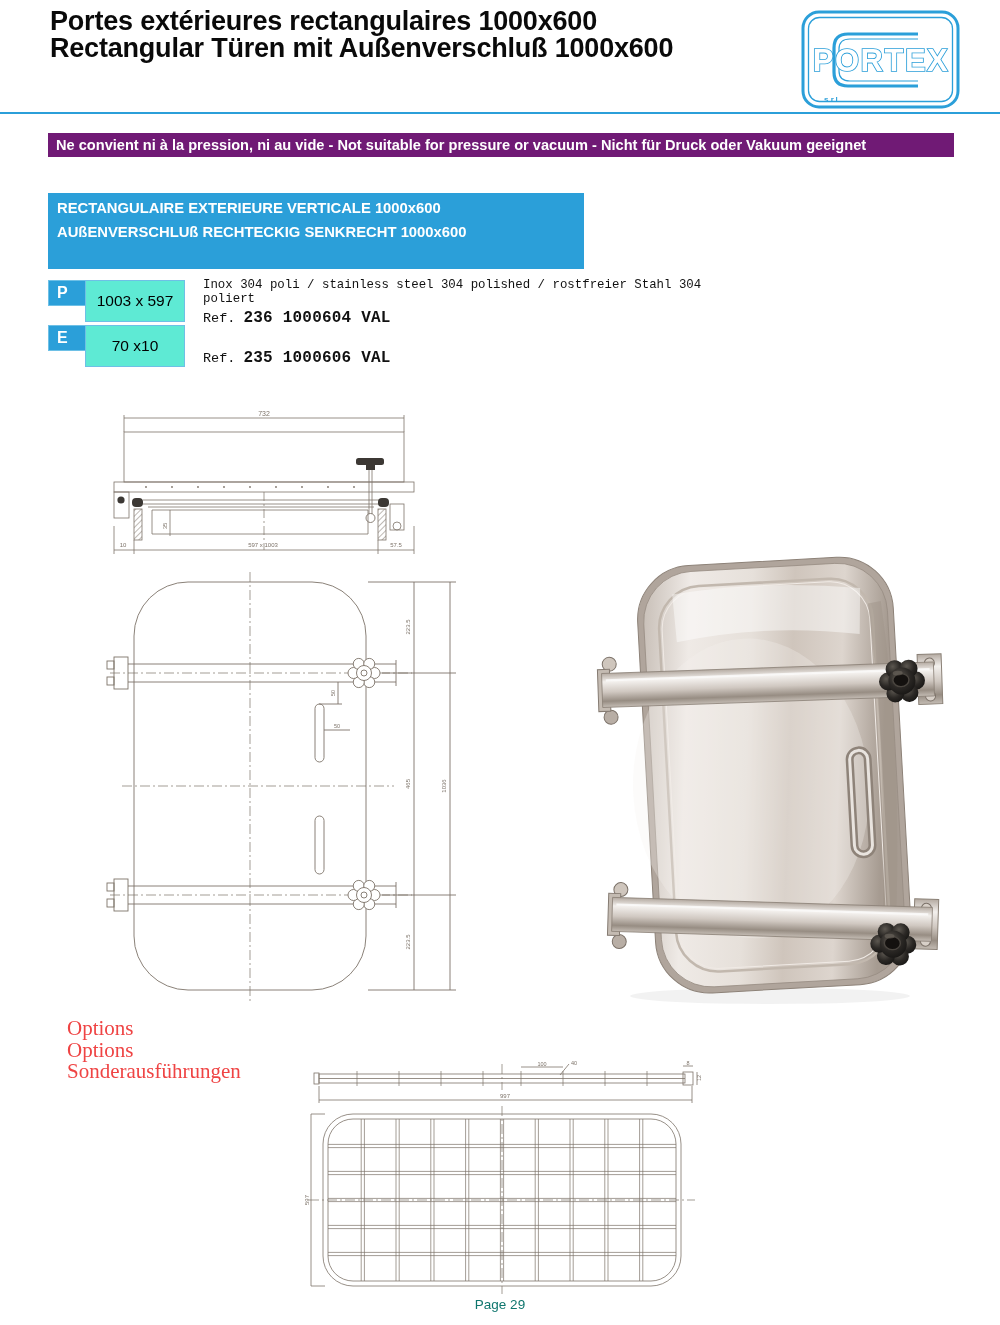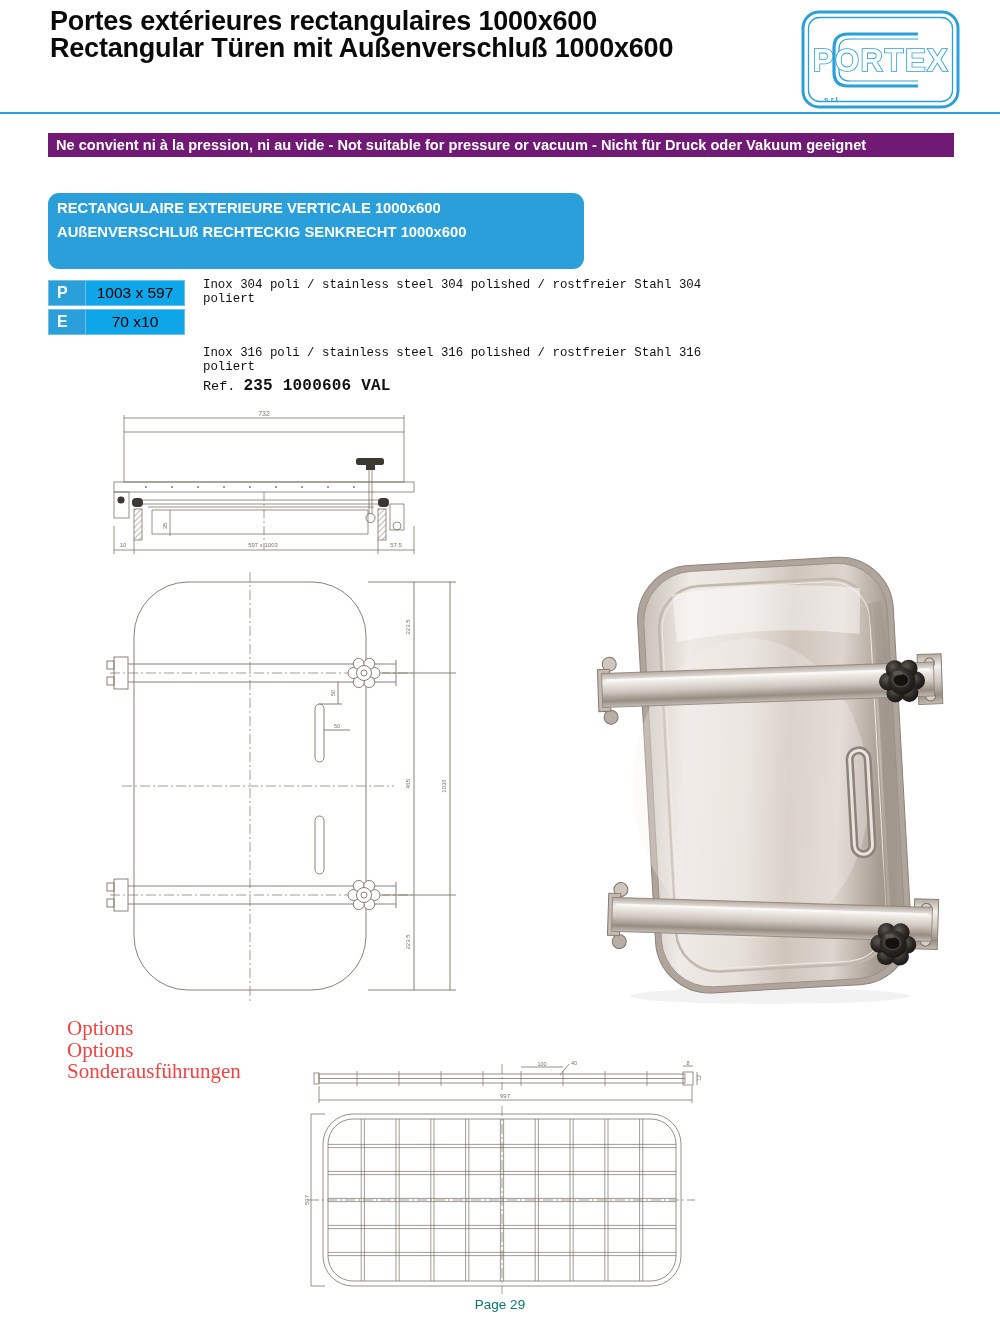--- a/index.html
+++ b/index.html
@@ -11,29 +11,29 @@
   .titles { position:absolute; left:50px; top:8px; }
   .titles div { font-weight:bold; font-size:27px; line-height:27px; letter-spacing:-0.2px; color:#0a0a0a; }
   .logo { position:absolute; left:800px; top:8px; width:162px; height:108px; }
   .blue-rule { position:absolute; left:0; top:112px; width:1000px; height:2px; background:#2b9fd9; }
 
   .banner { position:absolute; left:48px; top:133px; width:906px; height:24px; background:#701a75;
             color:#fff; font-weight:bold; font-size:14.6px; line-height:24px; padding-left:8px; }
 
   
   .product-box { position:absolute; left:48px; top:193px; width:536px; height:76px; background:#2b9fd9;
-                 color:#fff; font-weight:bold; font-size:14.8px; padding:4px 0 0 9px;border-radius:11px; }
+                 color:#fff; font-weight:bold; font-size:14.8px; padding:4px 0 0 9px; }
   .product-box div { line-height:23.5px; }
 
   
   .spec-table { position:absolute; left:48px; top:280px; }
   .spec-row { display:flex; margin-bottom:3px; }
   .spec-key { width:37px; height:26px; background:#2b9fd9; color:#fff; font-weight:bold; font-size:16px;
               display:flex; align-items:center; padding-left:8px; border:1.5px solid #6ec0e6; border-right:none; }
-  .spec-val { width:100px; height:26px; background:#0ea5e9; border:1.5px solid #6ec0e6; color:#000;
+  .spec-val { width:100px; height:42px; background:#5eead4; border:1.5px solid #6ec0e6; color:#000;
               font-size:15.5px; display:flex; align-items:center; justify-content:center; }
 
   
   .mat { position:absolute; left:203px; width:520px;font-family:Liberation Mono, monospace; }
   .mat-1 { top:278px; } .mat-2 { top:346px; }
   .mat-desc { font-size:12.4px; color:#111; }
   .mat-ref { margin-top:3px; font-size:13.5px; }
   .mat-ref b { font-size:16px; letter-spacing:0.2px; }
 
   
@@ -80,23 +80,26 @@
       <div class="spec-val">1003 x 597</div>
     </div>
     <div class="spec-row">
       <div class="spec-key">E</div>
       <div class="spec-val">70 x10</div>
     </div>
   </div>
 
   <div class="mat mat-1">
     <div class="mat-desc">Inox 304  poli / stainless steel 304  polished / rostfreier Stahl 304  poliert</div>
+    <div class="mat-ref">
+      <span>Ref.</span>
+      <b>236 1000604 VAL</b>
+    </div>
   </div>
   <div class="mat mat-2">
-    <div class="mat-desc">Inox 316 poli / stainless steel 316 polished / rostfreier Stahl 316 poliert</div>
     <div class="mat-ref">
       <span>Ref.</span>
       <b>235 1000606 VAL</b>
     </div>
   </div>
 
   <svg class="abs" style="left:106px; top:408px;" width="318" height="152" viewBox="0 0 318 152">
     <defs>
       <pattern id="hatchA" width="4" height="4" patternUnits="userSpaceOnUse" patternTransform="rotate(45)">
         <line x1="0" y1="0" x2="0" y2="4" stroke="#7d7369" stroke-width="1"></line>

